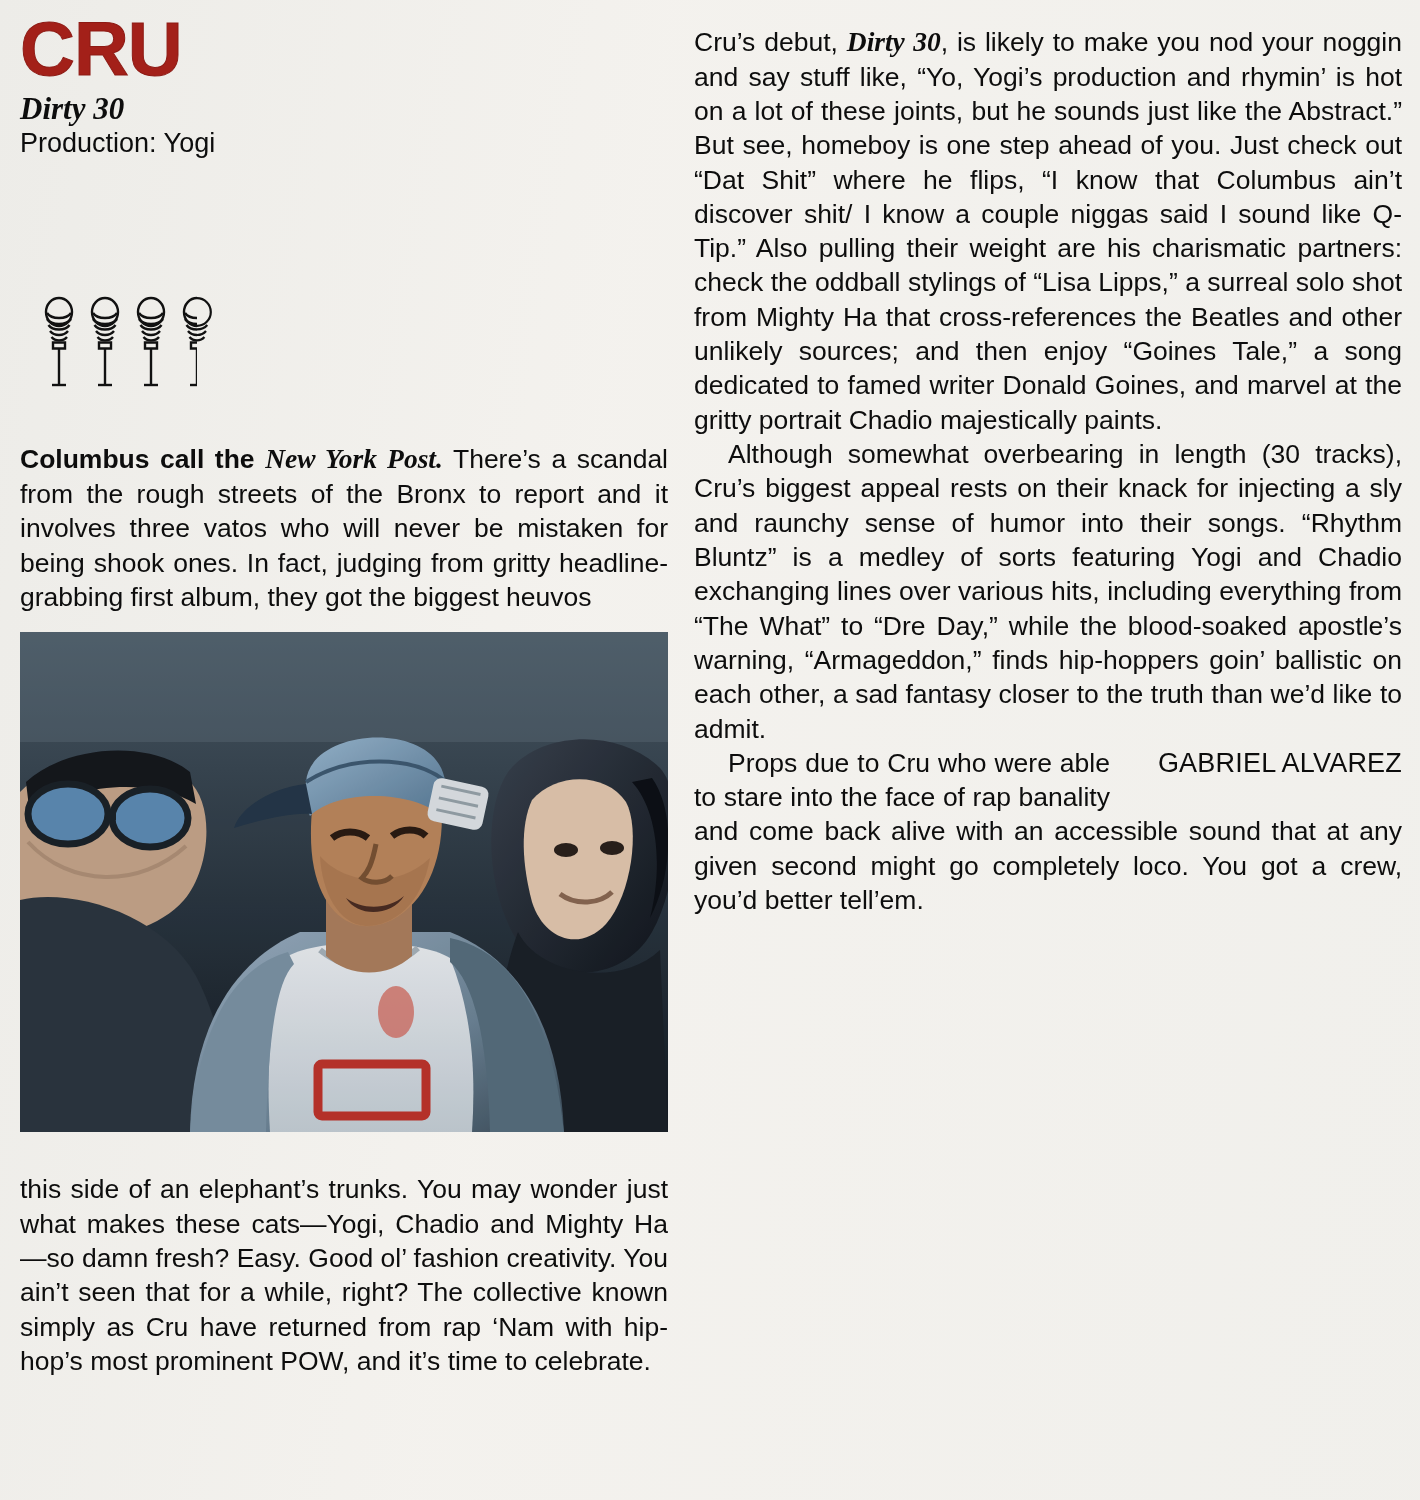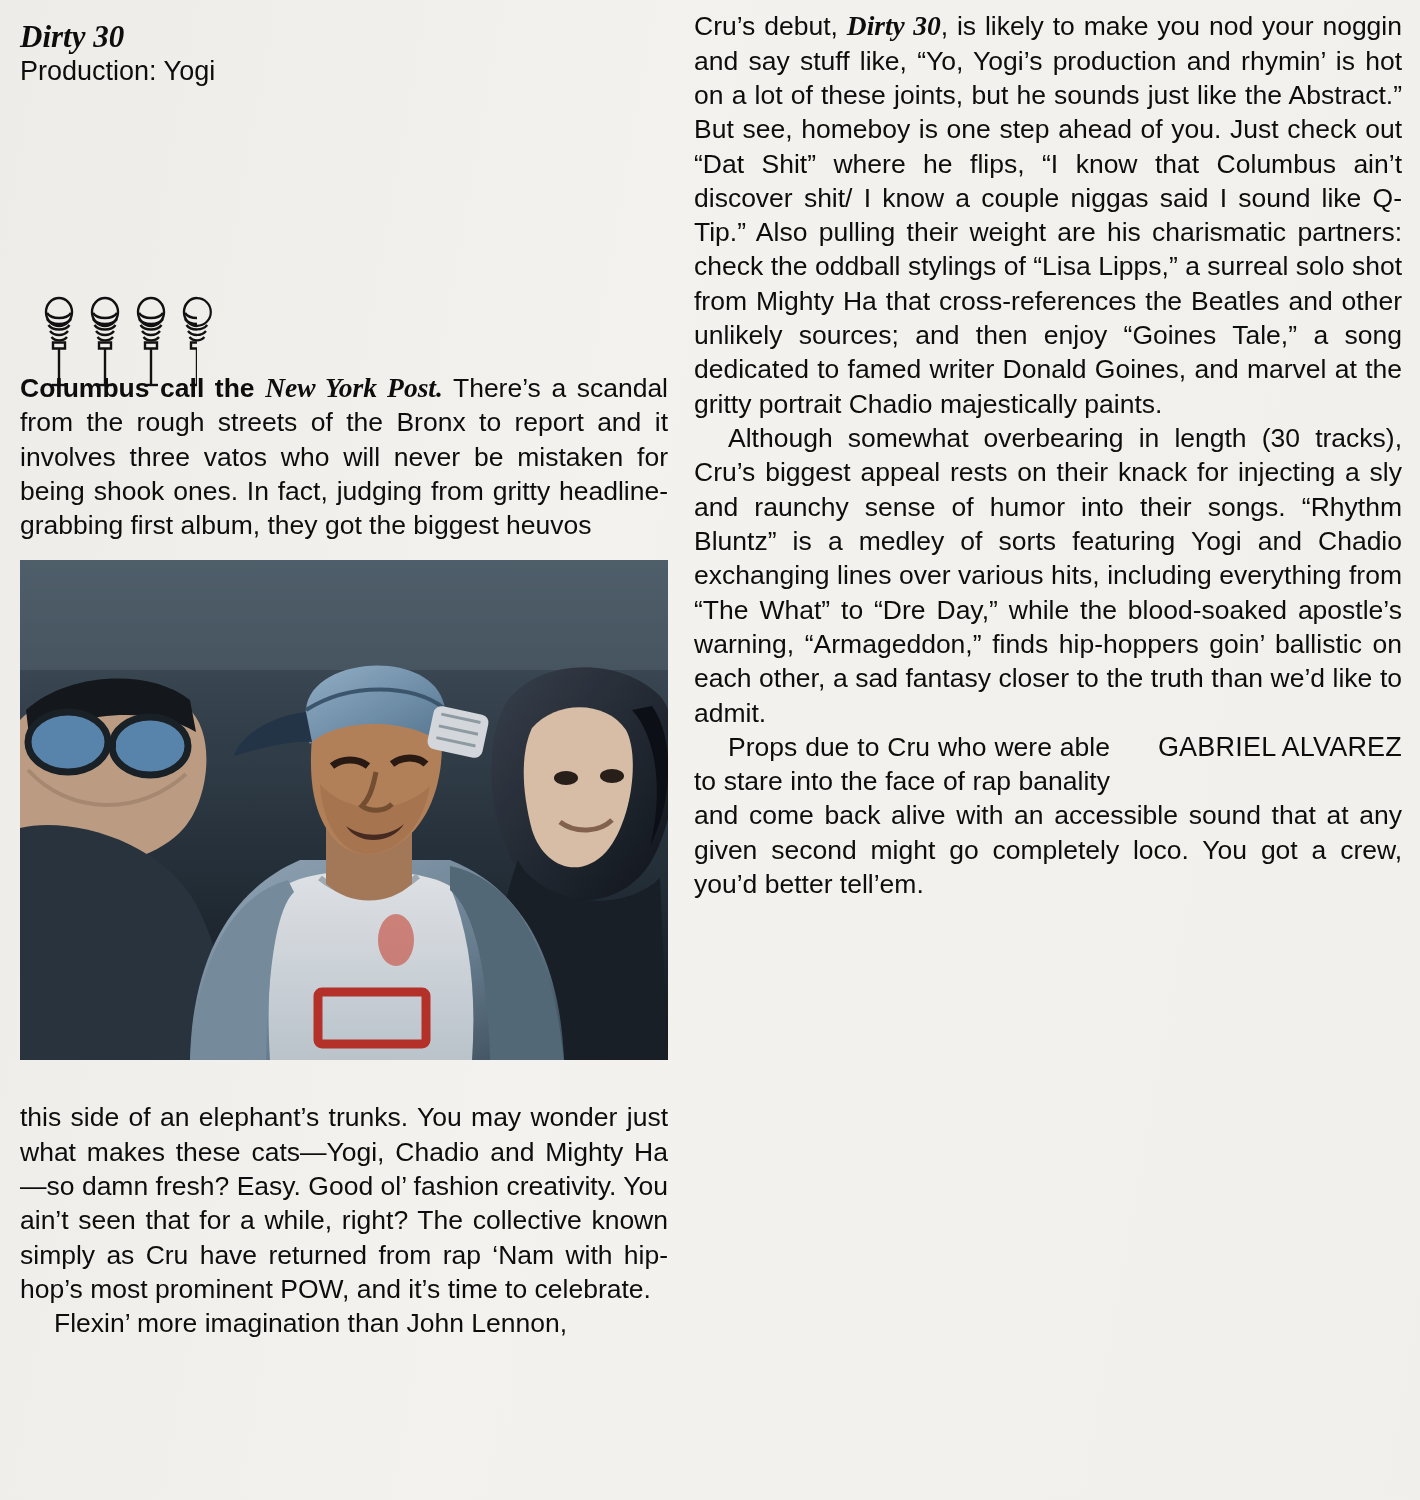--- a/index.html
+++ b/index.html
@@ -28,21 +28,21 @@
 
   .col-left {
     position: absolute;
     left: 20px;
     top: 14px;
     width: 648px;
   }
   .col-right {
     position: absolute;
     left: 694px;
-    top: 8px;
+    top: 24px;
     width: 708px;
   }
 
   .album-title {
     font-family: "Liberation Sans", sans-serif;
     font-weight: bold;
     font-size: 76px;
     line-height: 0.92;
     letter-spacing: -1px;
     color: #a32019;
@@ -141,20 +141,21 @@
     margin-left: 14px;
   }
 </style>
 </head>
 <body>
 
 <div class="page">
 
   <div class="col-left">
 
+    <h1 class="album-title">CRU</h1>
     <div class="record-name">Dirty 30</div>
     <div class="production">Production: Yogi</div>
 
     <div class="rating-row">
       <span class="mic" style="left:0px;">
         <svg width="44" height="92" viewBox="0 0 44 92">
           <g fill="none" stroke="#111" stroke-width="2.4">
             <ellipse cx="21" cy="16" rx="13" ry="14"></ellipse>
             <path d="M9 17c2 3 6 5 12 5s10-2 12-5"></path>
             <path d="M9 23c2 3 6 5 12 5s10-2 12-5"></path>
@@ -314,21 +315,20 @@
 
           <path d="M286 152 C250 156, 220 176, 214 196 C240 188, 272 180, 292 182 Z" fill="#25384a"></path>
         </g>
 
         <rect x="0" y="0" width="648" height="500" fill="#0b1016" opacity="0.08"></rect>
       </svg>
     </div>
 
     <div class="after-photo body-text">
       <p>this side of an elephant’s trunks. You may wonder just what makes these cats—Yogi, Chadio and Mighty Ha—so damn fresh? Easy. Good ol’ fashion creativity. You ain’t seen that for a while, right? The collective known simply as Cru have returned from rap ‘Nam with hip-hop’s most prominent POW, and it’s time to celebrate.</p>
-      <p>Flexin’ more imagination than John Lennon,</p>
     </div>
   </div>
 
   <div class="col-right">
     <p><span>Cru’s debut, </span><span class="ital">Dirty 30</span><span>, is likely to make you nod your noggin and say stuff like, “Yo, Yogi’s production and rhymin’ is hot on a lot of these joints, but he sounds just like the Abstract.” But see, homeboy is one step ahead of you. Just check out “Dat Shit” where he flips, “I know that Columbus ain’t discover shit/ I know a couple niggas said I sound like Q-Tip.” Also pulling their weight are his charismatic partners: check the oddball stylings of “Lisa Lipps,” a surreal solo shot from Mighty Ha that cross-references the Beatles and other unlikely sources; and then enjoy “Goines Tale,” a song dedicated to famed writer Donald Goines, and marvel at the gritty portrait Chadio majestically paints.</span></p>
     <p>Although somewhat overbearing in length (30 tracks), Cru’s biggest appeal rests on their knack for injecting a sly and raunchy sense of humor into their songs. “Rhythm Bluntz” is a medley of sorts featuring Yogi and Chadio exchanging lines over various hits, including everything from “The What” to “Dre Day,” while the blood-soaked apostle’s warning, “Armageddon,” finds hip-hoppers goin’ ballistic on each other, a sad fantasy closer to the truth than we’d like to admit.</p>
     <p><span class="byline-inline">GABRIEL ALVAREZ</span><span>Props due to Cru who were able to stare into the face of rap banality and come back alive with an accessible sound that at any given second might go completely loco. You got a crew, you’d better tell’em.</span></p>
   </div>
 
 </div>

